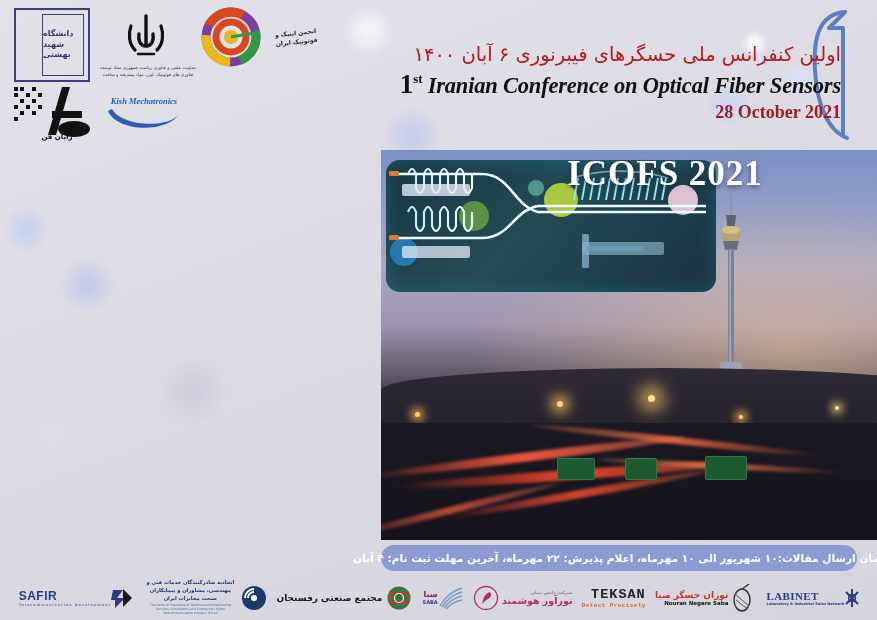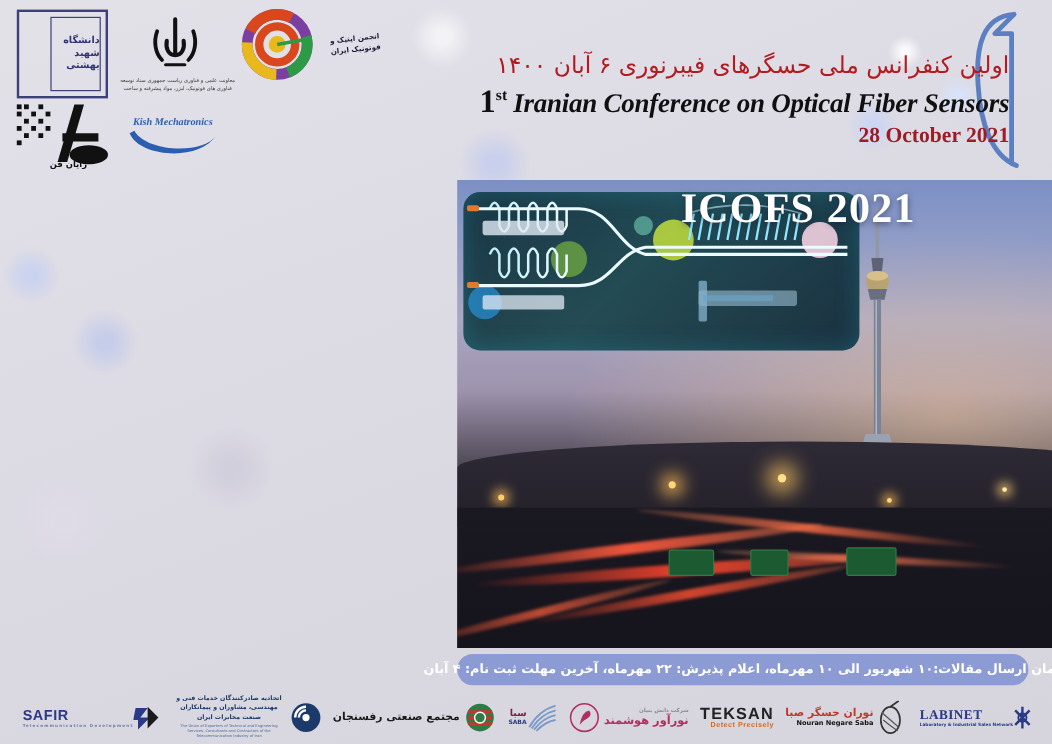--- a/index.html
+++ b/index.html
@@ -26,21 +26,21 @@
   
   .bracket{position:absolute;right:8px;top:4px;width:70px;height:140px;}
 
   
   .logos-top{position:absolute;left:0;top:0;width:360px;height:145px;}
   .logo{position:absolute;}
   .sbu-box{left:14px;top:8px;width:72px;height:70px;border:2px solid #3b3f7a;}
   .sbu-box .txt{
     position:absolute;inset:4px;border:1px solid #3b3f7a;color:#2f3472;
     font-size:8px;font-weight:bold;display:flex;align-items:center;justify-content:center;
-    text-align:right;line-height:1.35;letter-spacing:.3px;margin-left:22px;
+    text-align:left;line-height:1.35;letter-spacing:.3px;margin-left:22px;
   }
   .iran-emblem{left:118px;top:12px;width:56px;height:50px;}
   .iran-cap{left:100px;top:64px;width:96px;color:#3a3a3a;font-size:4.4px;line-height:1.6;text-align:center;}
   .opsi{left:200px;top:6px;width:62px;height:62px;}
   .anjoman{left:266px;top:10px;width:60px;height:54px;color:#1d1d3a;font-size:6px;
     display:flex;align-items:center;justify-content:center;text-align:center;font-weight:bold;
     transform:rotate(-6deg);line-height:1.5;}
   .rayan{left:12px;top:85px;width:88px;height:52px;}
   .rayan-cap{position:absolute;left:14px;top:133px;width:86px;text-align:center;color:#111;font-size:7px;font-weight:bold;}
   .kish{left:104px;top:95px;width:80px;height:40px;}
@@ -107,21 +107,21 @@
     background:#8c9bd4;display:flex;align-items:center;justify-content:center;}
   .deadline span{color:#fff;font-size:10.6px;font-weight:bold;white-space:nowrap;}
 
   
   .sponsors{position:absolute;left:0;top:575px;width:877px;height:45px;
     display:flex;flex-direction:row;align-items:center;justify-content:space-around;padding:0 12px;
     box-sizing:border-box;}
   .sp{display:flex;align-items:center;justify-content:center;flex:0 0 auto;}
   .sp-labinet{color:#2a3a86;font-size:11px;font-weight:bold;font-family:"Liberation Serif",serif;letter-spacing:.4px;}
   .sp-nouran{color:#c0392b;font-size:9px;font-weight:bold;}
-  .sp-teksan{color:#222;font-size:13.5px;font-weight:bold;font-family:Liberation Sans, sans-serif;letter-spacing:1px;}
+  .sp-teksan{color:#222;font-size:13.5px;font-weight:bold;font-family:Liberation Mono, monospace;letter-spacing:1px;}
   .sp-teksan small{display:block;color:#d2691e;font-size:6px;letter-spacing:.4px;font-weight:bold;}
   .sp-nooravar{color:#b03060;font-size:9.5px;font-weight:bold;}
   .sp-saba{color:#7a2040;font-size:8px;font-weight:bold;}
   .sp-rafsanjan{color:#1a1a1a;font-size:9px;font-weight:bold;}
   .sp-union{color:#1b3a6b;font-size:5.2px;font-weight:bold;line-height:1.5;text-align:center;}
   .sp-safir{color:#2a3a86;font-size:12px;font-weight:bold;font-family:"Liberation Sans",sans-serif;letter-spacing:.5px;}
 </style>
 </head>
 <body>
 

